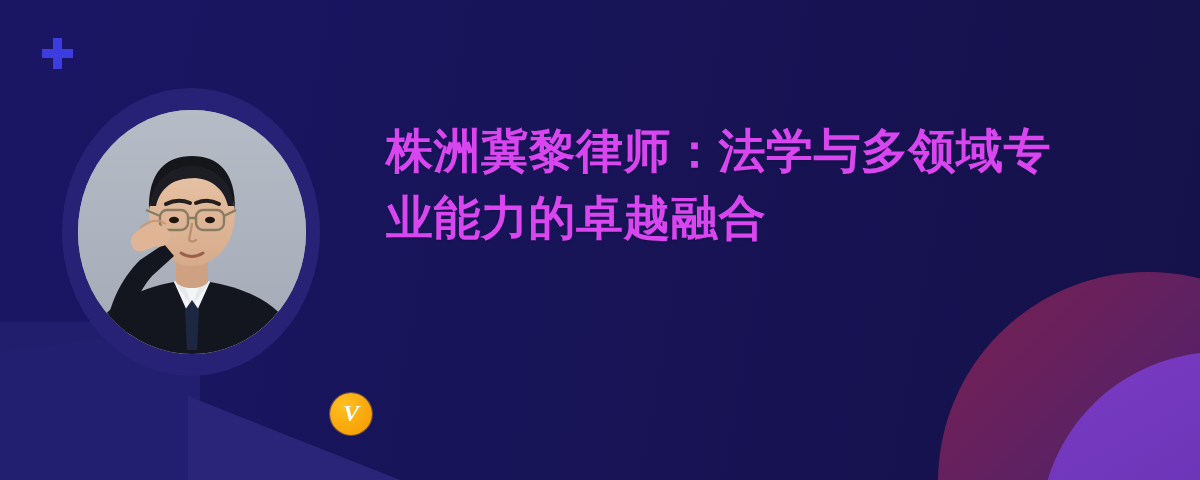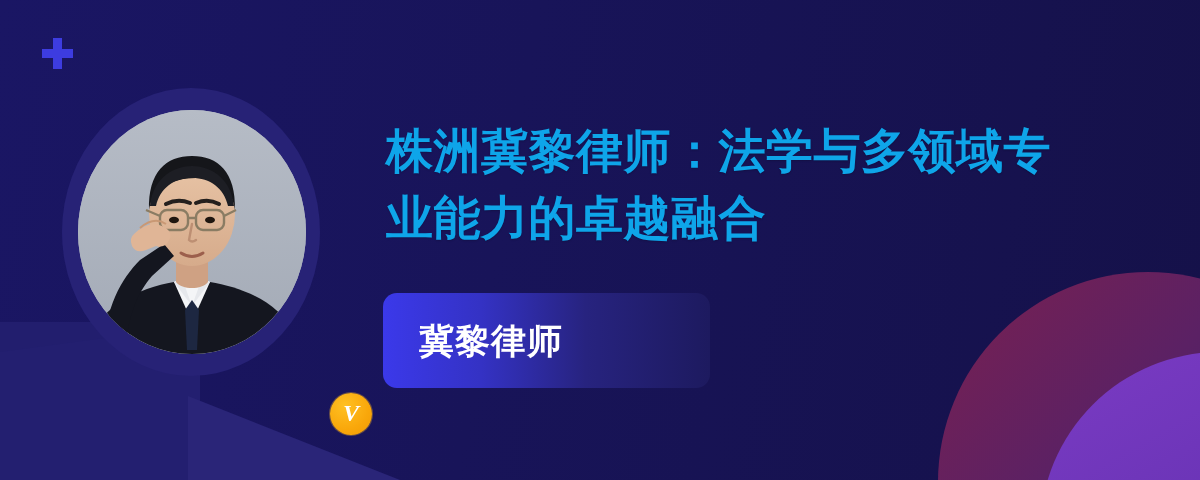--- a/index.html
+++ b/index.html
@@ -110,21 +110,21 @@
     transform:translateY(-1px);
   }
 
   
   .content {
     position:absolute;
     left:386px; top:118px;
     width:700px;
   }
   .headline {
-    color:#0ea5e9;
+    color:#d946ef;
     font-size:47px;
     font-weight:700;
     line-height:1.42;
     letter-spacing:0.5px;
     white-space:normal;
     text-shadow:0 1px 2px rgba(0,0,0,.18);
   }
 
   .cta-button {
     position:absolute;
@@ -220,17 +220,14 @@
     </div>
     <div class="verified-badge">
       <span>V</span>
     </div>
   </div>
 
   <div class="content">
     <h1 class="headline">株洲冀黎律师：法学与多领域专业能力的卓越融合</h1>
   </div>
 
-  <button class="cta-button">
-    <span>冀黎律师</span>
-  </button>
 
 </div>
 
 </body></html>

